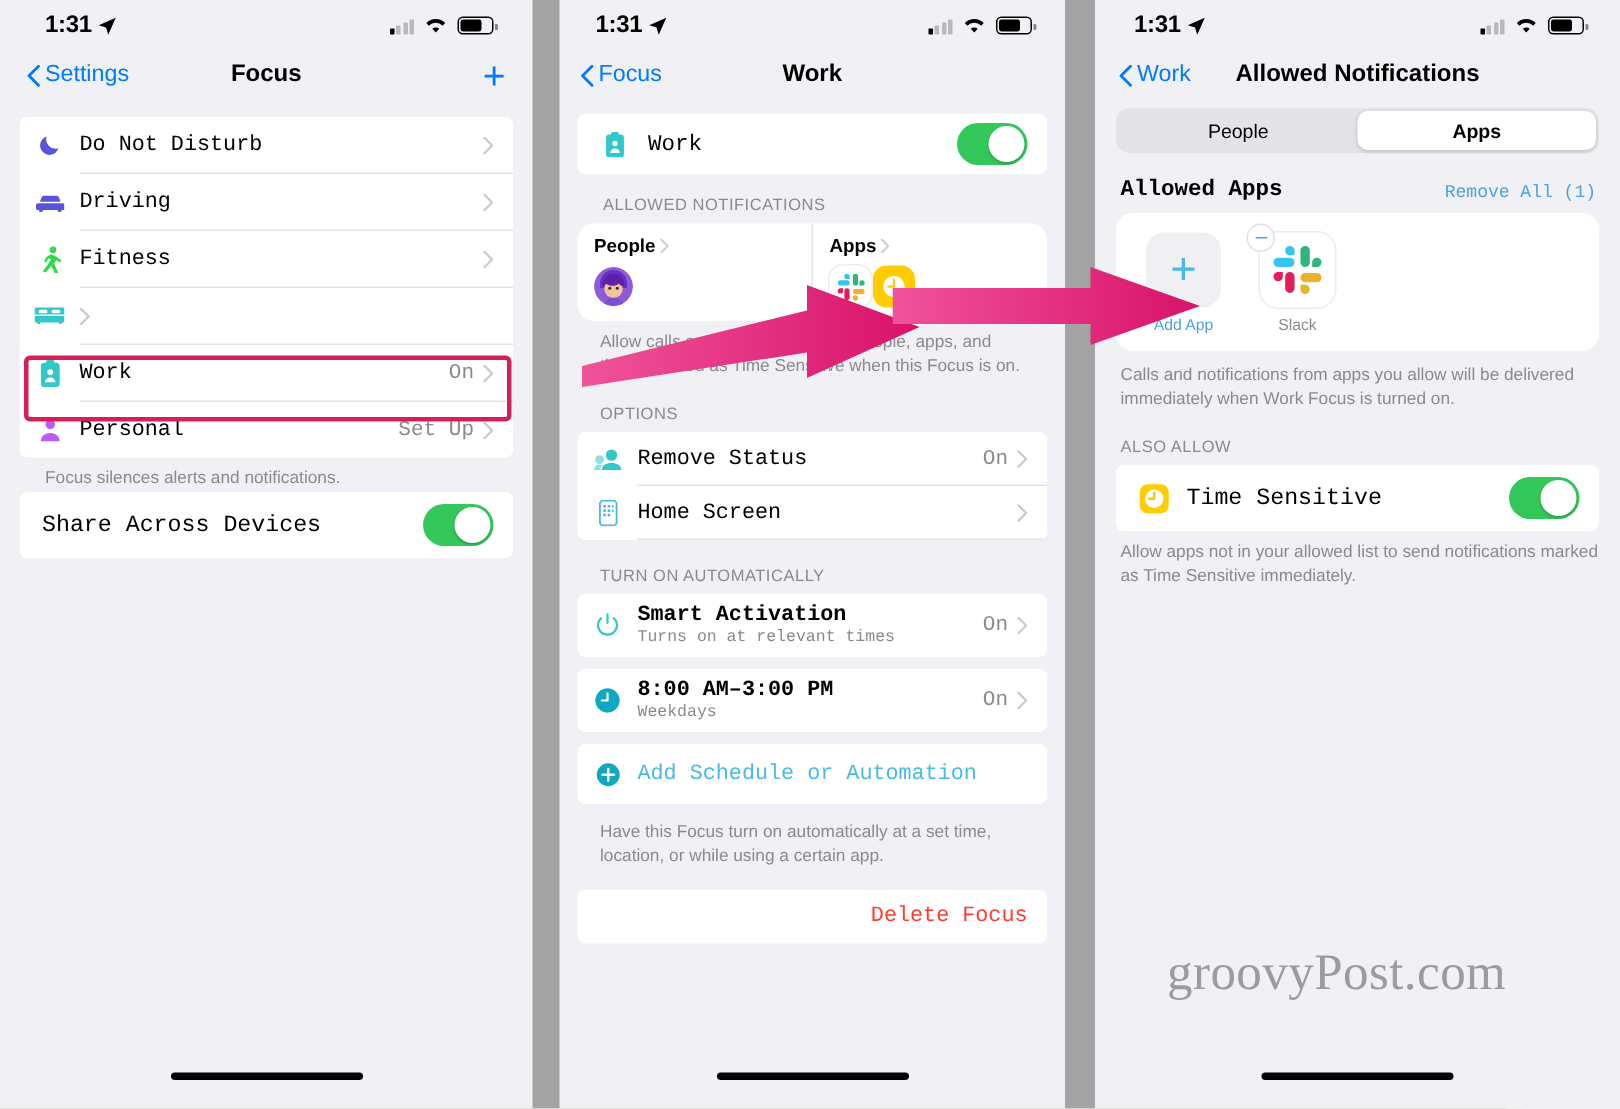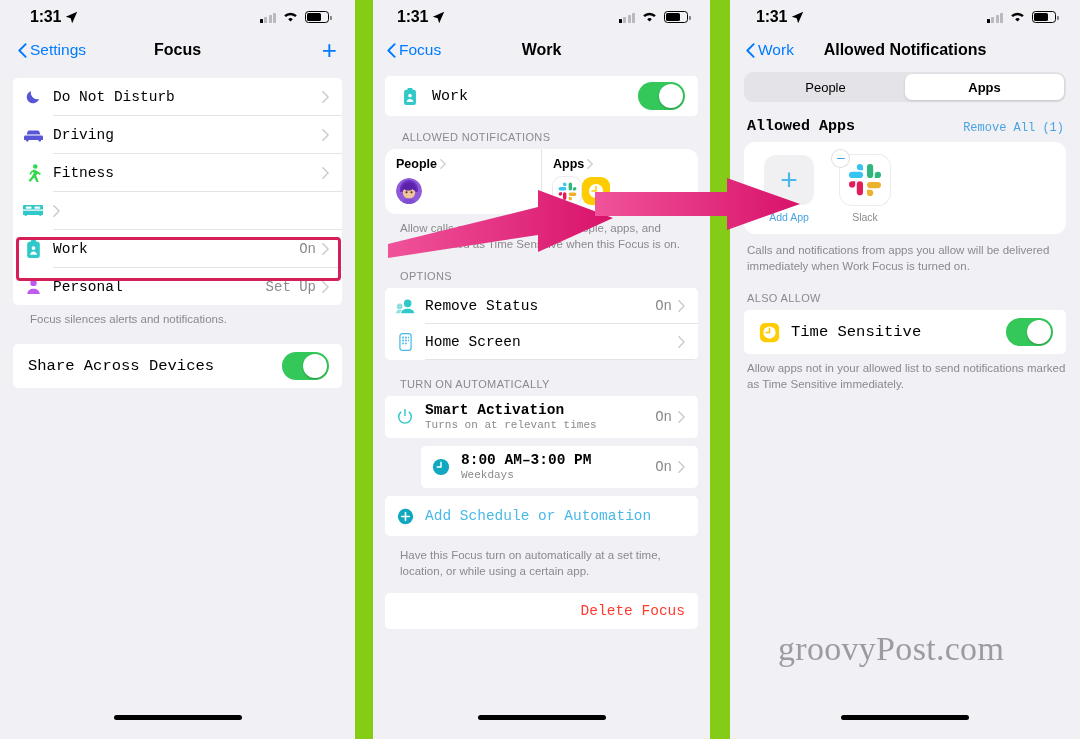--- a/index.html
+++ b/index.html
@@ -2,21 +2,21 @@
 <html><head>
 <meta charset="utf-8">
 <style>
   * { box-sizing: border-box; margin: 0; padding: 0; }
   html, body {
     width: 1080px; height: 739px;
     background: #ffffff;
     font-family: "Liberation Sans", sans-serif;
     overflow: hidden;
   }
-  #root { position: relative; width: 1004px; height: 739px; background:#84cc16; }
+  #root { position: relative; width: 1004px; height: 739px; background:#a3a3a3; }
 
   .phone {
     position: absolute; top: 0; height: 739px;
     background: #f1f1f5;
     overflow: hidden;
   }
   #phone1 { left: 0;   width: 355px; }
   #phone2 { left: 373px; width: 337px; }
   #phone3 { left: 730px; width: 350px; }
 
@@ -257,21 +257,21 @@
           <div class="row-val">Set Up</div>
           <svg class="chev-r" viewBox="0 0 8 14">
               <path d="M1 1l6 6-6 6" stroke="#8a8a8e" stroke-width="1.7" fill="none" stroke-linecap="round"></path>
             </svg>
         </div>
 
       </div>
 
       <div class="footnote">Focus silences alerts and notifications.</div>
 
-      <div class="group" style="margin-top:16px;">
+      <div class="group" style="">
         <div class="row" style="min-height:44px; padding-left:15px;">
           <div class="row-label" style="font-size:15.5px;">Share Across Devices</div>
           <div class="toggle"></div>
         </div>
       </div>
     </div>
 
     <div class="hl-box" style="left:16px; top:237px; width:325px; height:44px;"></div>
 
     <div class="home-ind"></div>
@@ -439,21 +439,21 @@
             <div style="font-weight:bold;">Smart Activation</div>
             <div class="row-sub">Turns on at relevant times</div>
           </div>
           <div class="row-val">On</div>
           <svg class="chev-r" viewBox="0 0 8 14">
               <path d="M1 1l6 6-6 6" stroke="#8a8a8e" stroke-width="1.7" fill="none" stroke-linecap="round"></path>
             </svg>
         </div>
       </div>
 
-      <div class="group" style="margin-top:8px;margin-left:36px;">
+      <div class="group" style="margin-top:8px;">
         <div class="row" style="min-height:42px;">
           <div class="row-ic">
             <svg width="18" height="18" viewBox="0 0 20 20">
                 <circle cx="10" cy="10" r="9" fill="#0fa8c0"></circle>
                 <path d="M10 4.6V10H5.8" stroke="#fff" stroke-width="1.6" fill="none" stroke-linecap="round"></path>
               </svg>
           </div>
           <div class="row-label two">
             <div style="font-weight:bold;">8:00 AM–3:00 PM</div>
             <div class="row-sub">Weekdays</div>

